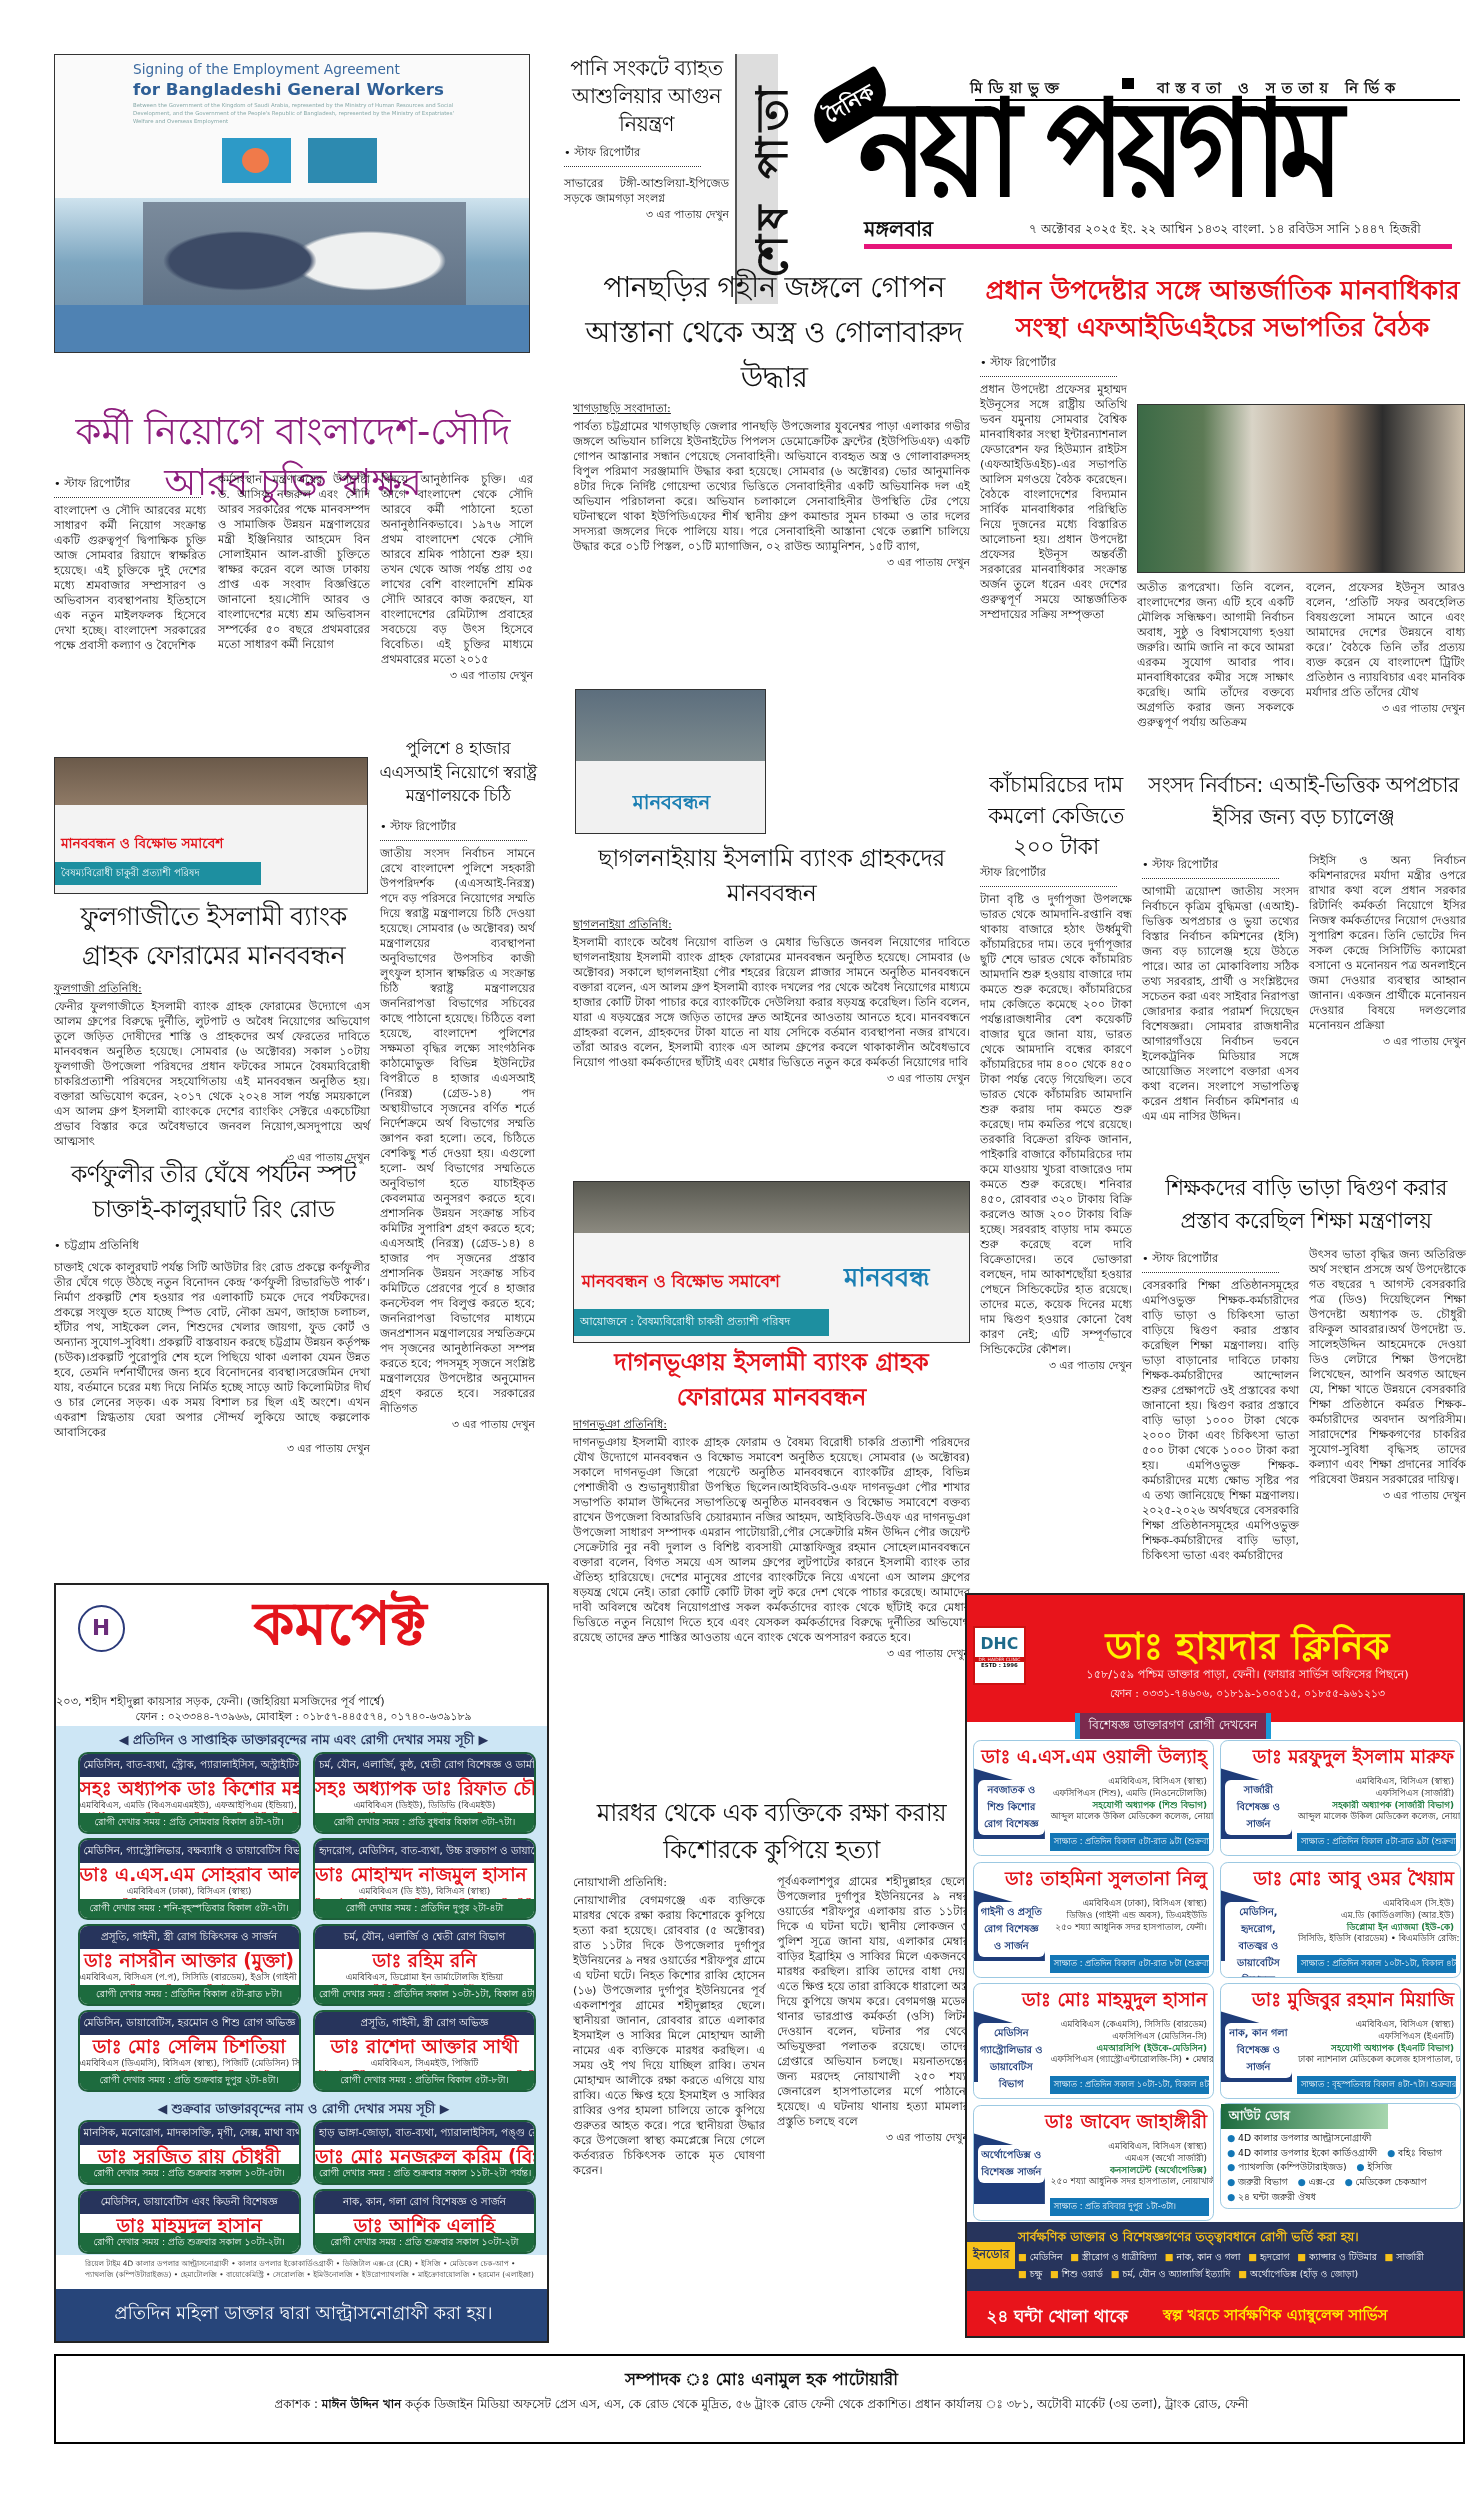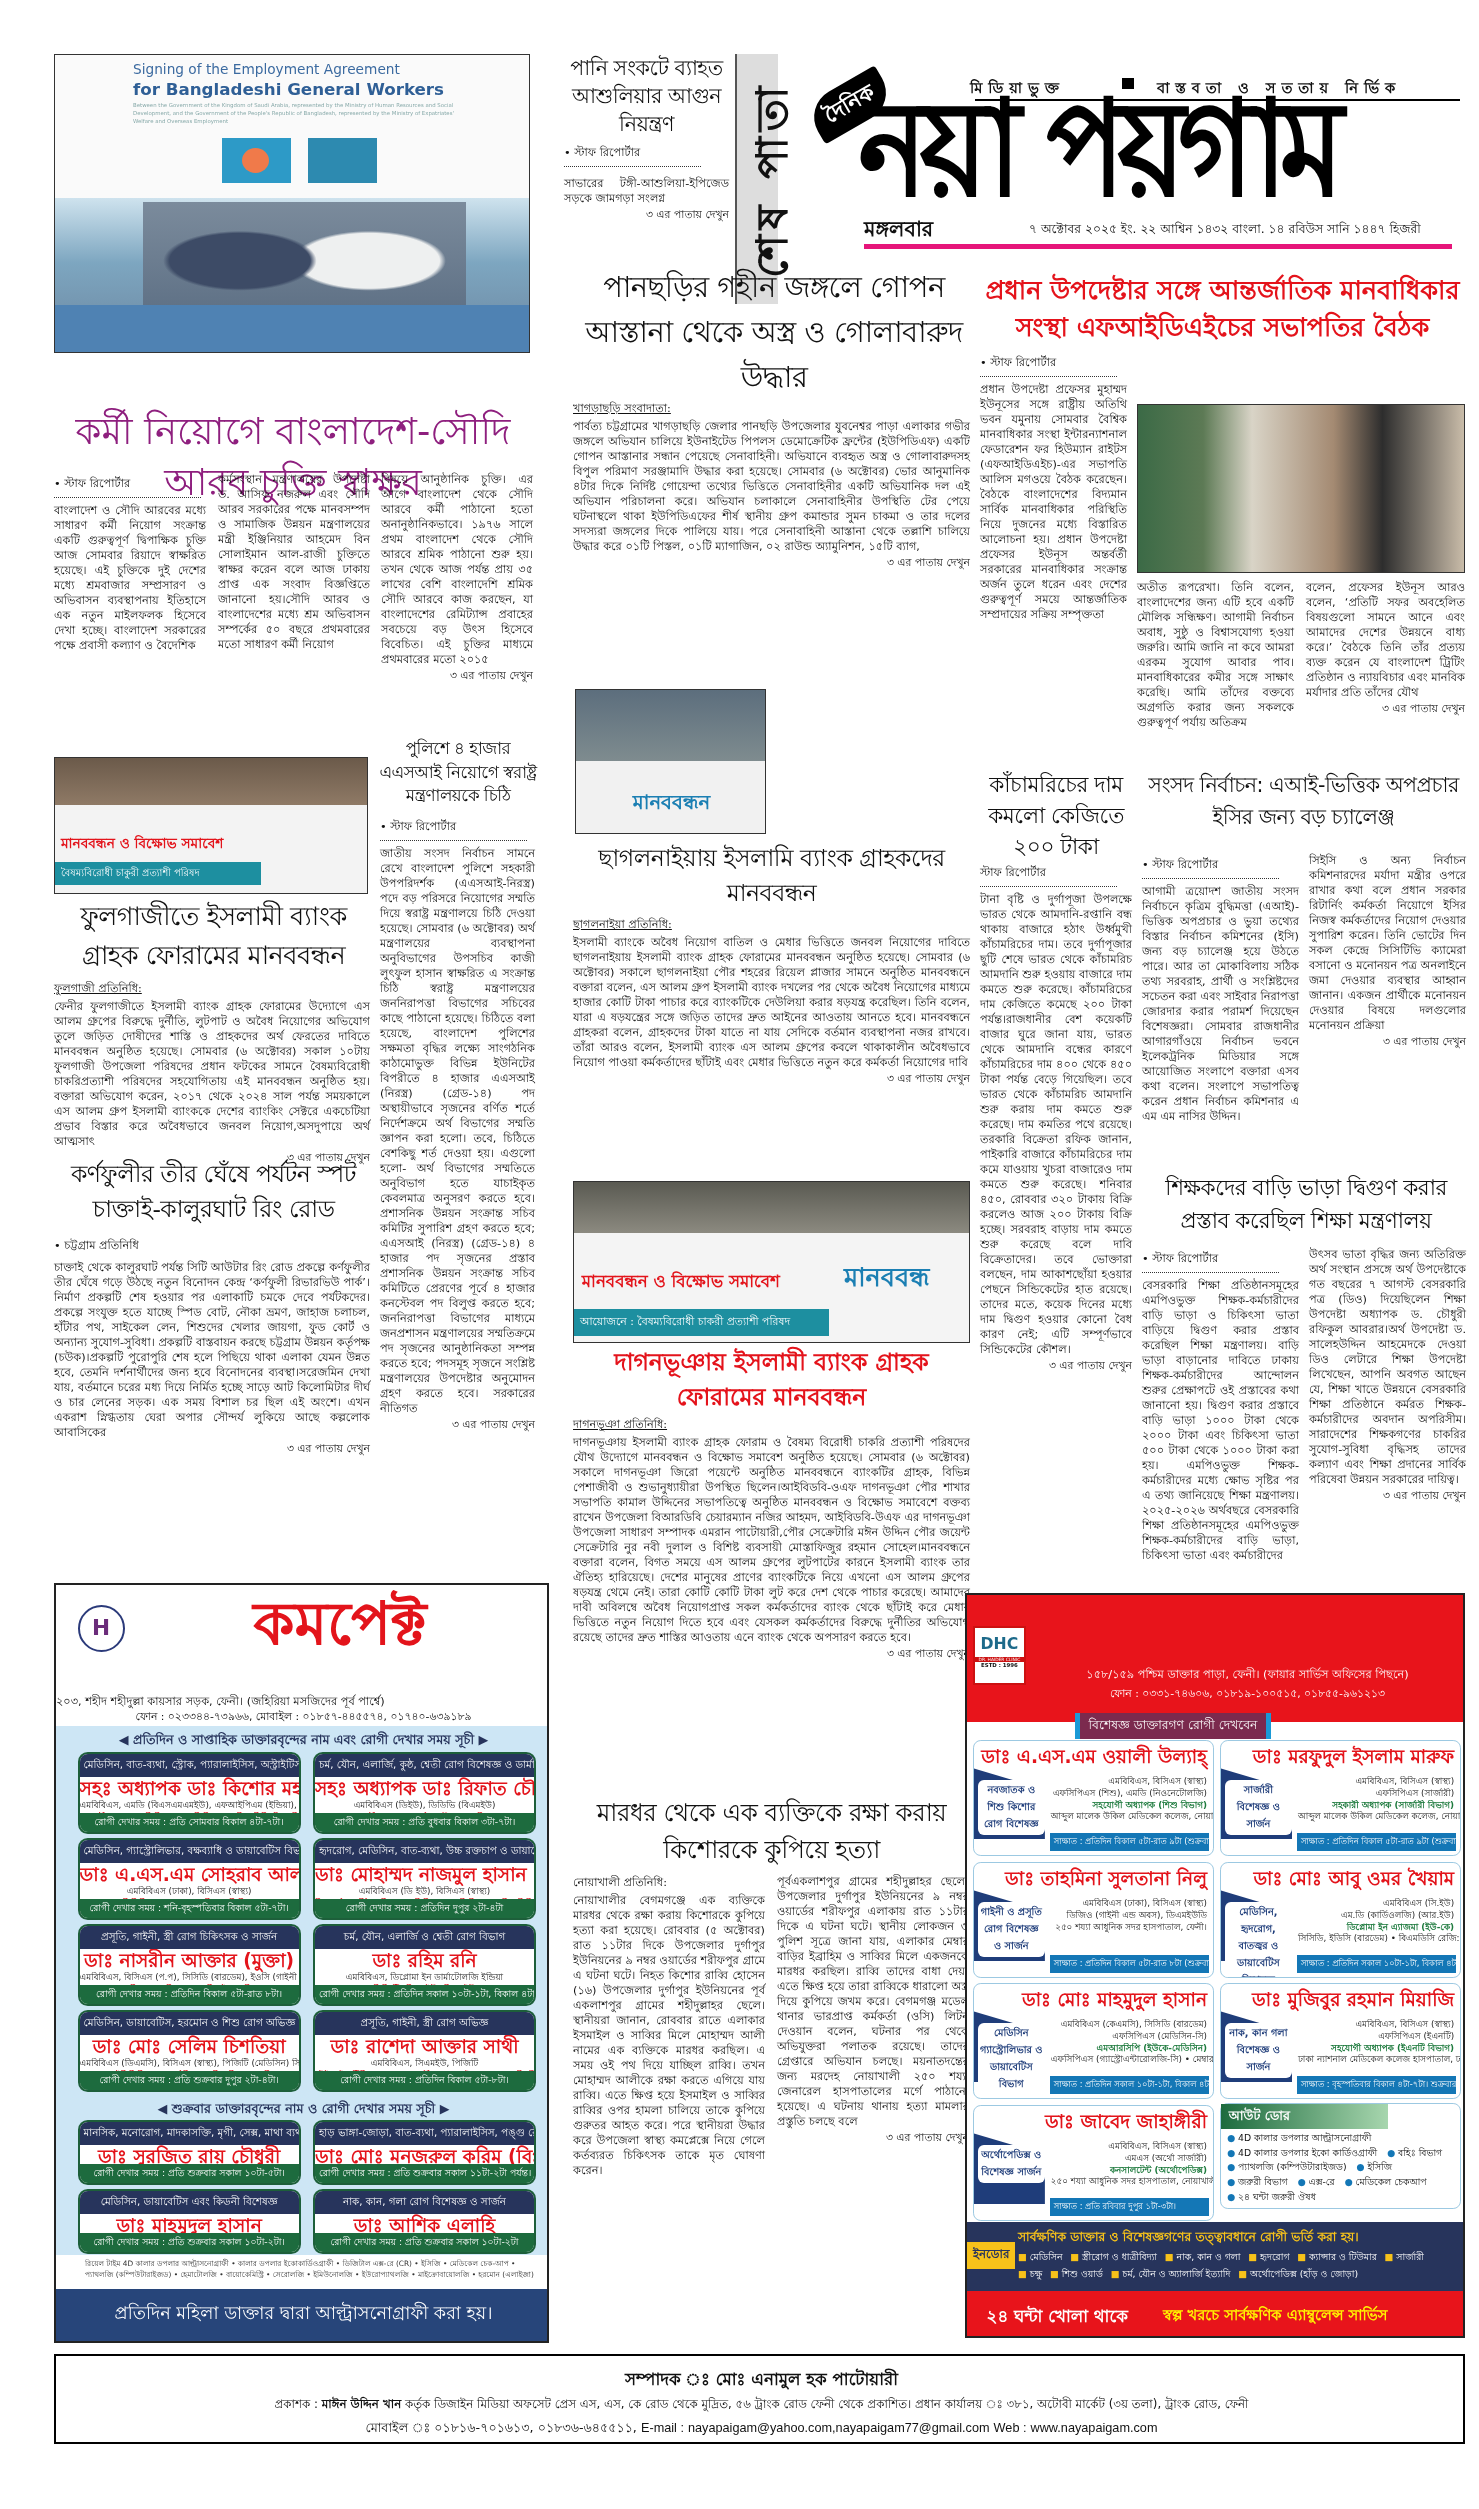--- a/index.html
+++ b/index.html
@@ -295,20 +295,21 @@
     </div>
   </div>
 
 <div class="abs ad-right" style="left:965px;top:1593px;width:500px;height:745px;overflow:hidden;">
   <div class="abs" style="left:0;top:0;width:500px;height:127px;background:#e8141b;"></div>
   <div class="abs" style="left:5.9px;top:31px;width:53px;height:59px;background:#fff;border:2px solid #c11;text-align:center;">
     <div style="font-size:15.7px;font-weight:bold;color:#1d6a8a;margin-top:5.9px;">DHC</div>
     <div style="font-size:4.4px;background:#c11;color:#fff;margin-top:3.9px;">DR. HAIDER CLINIC</div>
     <div style="font-size:5.4px;font-weight:bold;">ESTD : 1996</div>
   </div>
+  <div class="abs" style="left:65px;top:21.6px;width:431px;text-align:center;font-size:37px;font-weight:bold;color:#fff200;">ডাঃ হায়দার ক্লিনিক</div>
   <div class="abs" style="left:65px;top:71px;width:431px;text-align:center;font-size:11.3px;color:#fff;">১৫৮/১৫৯ পশ্চিম ডাক্তার পাড়া, ফেনী। (ফায়ার সার্ভিস অফিসের পিছনে)</div>
   <div class="abs" style="left:65px;top:90px;width:431px;text-align:center;font-size:10.8px;color:#fff;">ফোন : ০৩৩১-৭৪৬০৬, ০১৮১৯-১০০৫১৫, ০১৮৫৫-৯৬১২১৩</div>
   <div class="abs" style="left:108px;top:118px;width:196px;text-align:center;font-size:12.3px;color:#fff;background:#7b2a4e;border-left:5.9px solid #1b9ad6;border-right:5.9px solid #1b9ad6;padding:2.9px 0;">বিশেষজ্ঞ ডাক্তারগণ রোগী দেখবেন</div>
   <div id="haider-doctors"></div>
   <div class="abs" style="left:253px;top:508px;width:241px;height:106px;border:1px solid #9cc9e2;border-radius:7.8px;background:#fff;">
     <div style="background:linear-gradient(90deg,#1d6b3e,#a7d6ae);color:#fff;font-size:12.7px;font-weight:bold;padding:2px 7.8px;width:167px;">আউট ডোর</div>
     <div id="haider-outdoor-list" style="padding:2px 5.9px;font-size:9.3px;line-height:14.7px;"><span style="display: inline-block; margin-right: 9.8px;"><span style="color: rgb(20, 119, 182);">● </span><span>4D কালার ডপলার আল্ট্রাসনোগ্রাফী</span></span><span style="display: inline-block; margin-right: 9.8px;"><span style="color: rgb(20, 119, 182);">● </span><span>4D কালার ডপলার ইকো কার্ডিওগ্রাফী</span></span><span style="display: inline-block; margin-right: 9.8px;"><span style="color: rgb(20, 119, 182);">● </span><span>বহিঃ বিভাগ</span></span><span style="display: inline-block; margin-right: 9.8px;"><span style="color: rgb(20, 119, 182);">● </span><span>প্যাথলজি (কম্পিউটারাইজড)</span></span><span style="display: inline-block; margin-right: 9.8px;"><span style="color: rgb(20, 119, 182);">● </span><span>ইসিজি</span></span><span style="display: inline-block; margin-right: 9.8px;"><span style="color: rgb(20, 119, 182);">● </span><span>জরুরী বিভাগ</span></span><span style="display: inline-block; margin-right: 9.8px;"><span style="color: rgb(20, 119, 182);">● </span><span>এক্স-রে</span></span><span style="display: inline-block; margin-right: 9.8px;"><span style="color: rgb(20, 119, 182);">● </span><span>মেডিকেল চেকআপ</span></span><span style="display: inline-block; margin-right: 9.8px;"><span style="color: rgb(20, 119, 182);">● </span><span>২৪ ঘন্টা জরুরী ঔষধ</span></span></div>
   </div>
   <div class="abs" style="left:0;top:627px;width:500px;height:69px;background:#27345c;">
     <div class="abs" style="left:0;top:19.6px;background:#f7c21a;color:#27345c;font-size:11.8px;font-weight:bold;padding:3.9px 5.9px;">ইনডোর</div>
@@ -391,21 +392,14 @@
     </div>
   </div>
 
 <div class="abs footer-box" style="left:54px;top:2354px;width:1411px;height:90px;">
   <div class="abs" style="left:0;top:9.8px;width:1411px;text-align:center;font-size:16.7px;font-weight:bold;">সম্পাদক ঃ মোঃ এনামুল হক পাটোয়ারী</div>
   <div class="abs" style="left:0;top:39px;width:1411px;text-align:center;font-size:11.8px;">
     <span>প্রকাশক :</span>
     <b>মাঈন উদ্দিন খান</b>
     <span>কর্তৃক ডিজাইন মিডিয়া অফসেট প্রেস এস, এস, কে রোড থেকে মুদ্রিত, ৫৬ ট্রাংক রোড ফেনী থেকে প্রকাশিত। প্রধান কার্যালয় ঃ ৩৮১, অটোবী মার্কেট (৩য় তলা), ট্রাংক রোড, ফেনী</span>
   </div>
-  <div class="abs" style="left:0;top:62px;width:1411px;text-align:center;font-size:12.7px;">
-    <span>মোবাইল ঃ ০১৮১৬-৭০১৬১৩, ০১৮৩৬-৬৪৫৫১১,</span>
-    <span style="font-family:'Liberation Sans',sans-serif;">E-mail :</span>
-    <span style="font-family:'Liberation Sans',sans-serif;">nayapaigam@yahoo.com,nayapaigam77@gmail.com</span>
-    <span style="font-family:'Liberation Sans',sans-serif;">Web :</span>
-    <span style="font-family:'Liberation Sans',sans-serif;">www.nayapaigam.com</span>
-  </div>
 </div>
 
 
 </body></html>

